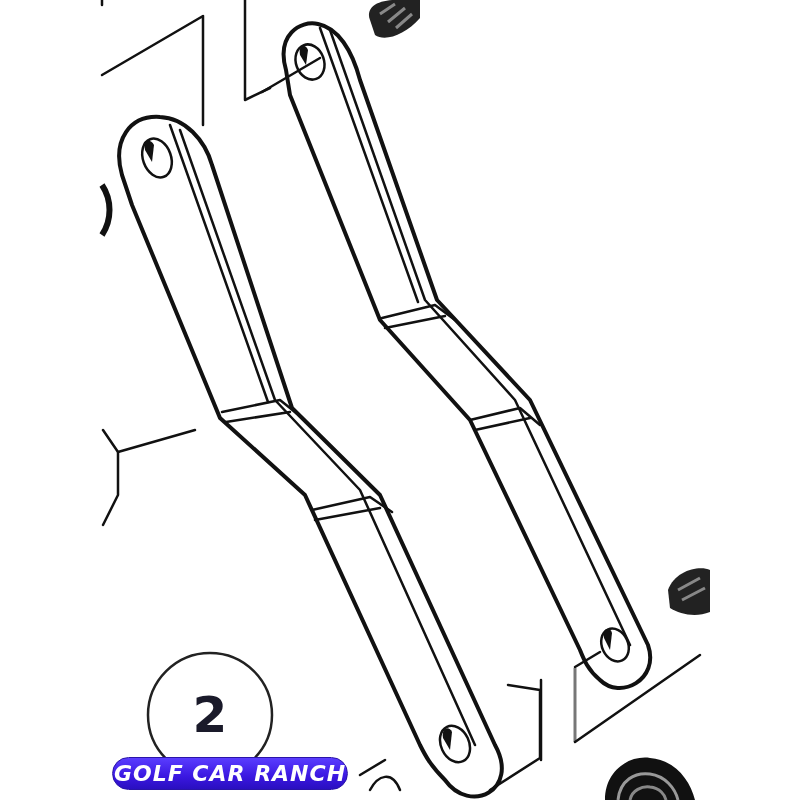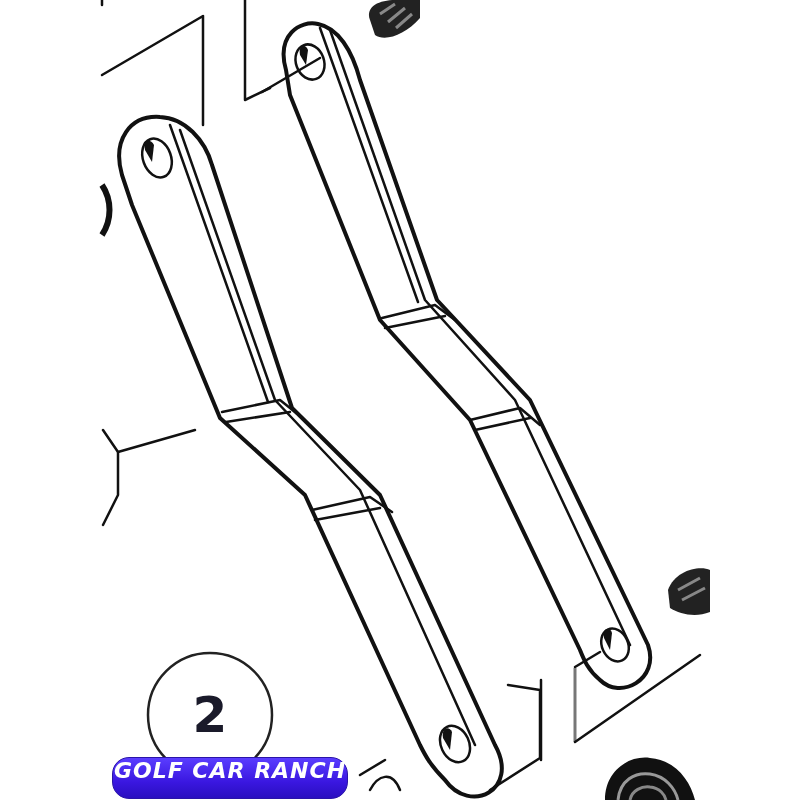--- a/index.html
+++ b/index.html
@@ -8,24 +8,24 @@
     .ln { fill: none; stroke: #111; stroke-width: 4; stroke-linecap: round; stroke-linejoin: round; }
     .thin { fill: none; stroke: #111; stroke-width: 2.5; stroke-linecap: round; stroke-linejoin: round; }
     .grey { fill: none; stroke: #777; stroke-width: 3; }
     .callout-circle { fill: none; stroke: #222; stroke-width: 2.5; }
     .callout-num {
       position: absolute; left: 150px; top: 690px; width: 120px; text-align: center;
       font-family: "DejaVu Sans", sans-serif; font-weight: bold; font-size: 50px; color: #1a1a2a;
       line-height: 50px;
     }
     .logo {
-      position: absolute; left: 112px; top: 757px; width: 236px; height: 42px;
+      position: absolute; left: 112px; top: 757px; width: 236px; height: 33px;
       background: linear-gradient(#5a3dff, #3a17e0 60%, #2a0fc0);
       border-radius: 17px; border: 1px solid #2a14a8;
-      display: flex; justify-content: center;
+      display: flex; align-items: center; justify-content: center;
       box-sizing: border-box;
     }
     .logo-text {
       font-family: "DejaVu Sans", sans-serif; font-weight: bold; font-style: italic;
       font-size: 22px; color: #ffffff; letter-spacing: 1px; white-space: nowrap;
     }
   </style>
 </head>
 <body>
 

